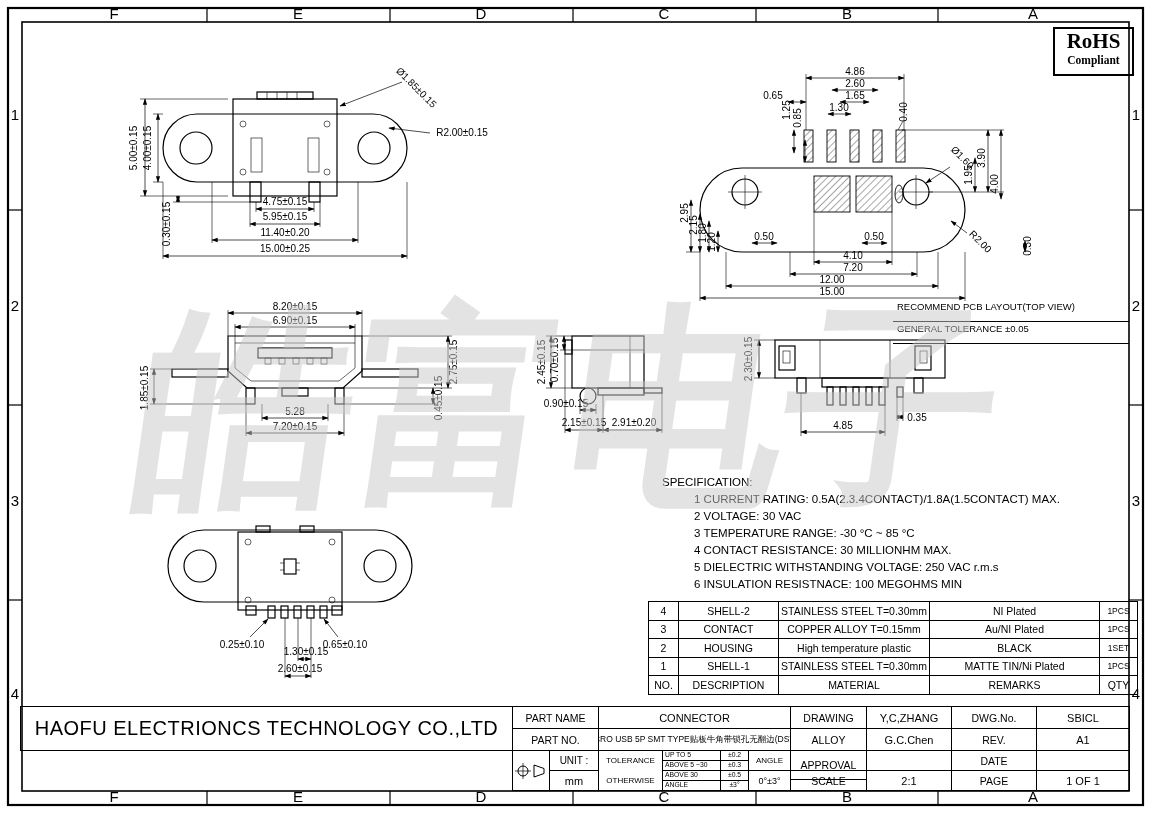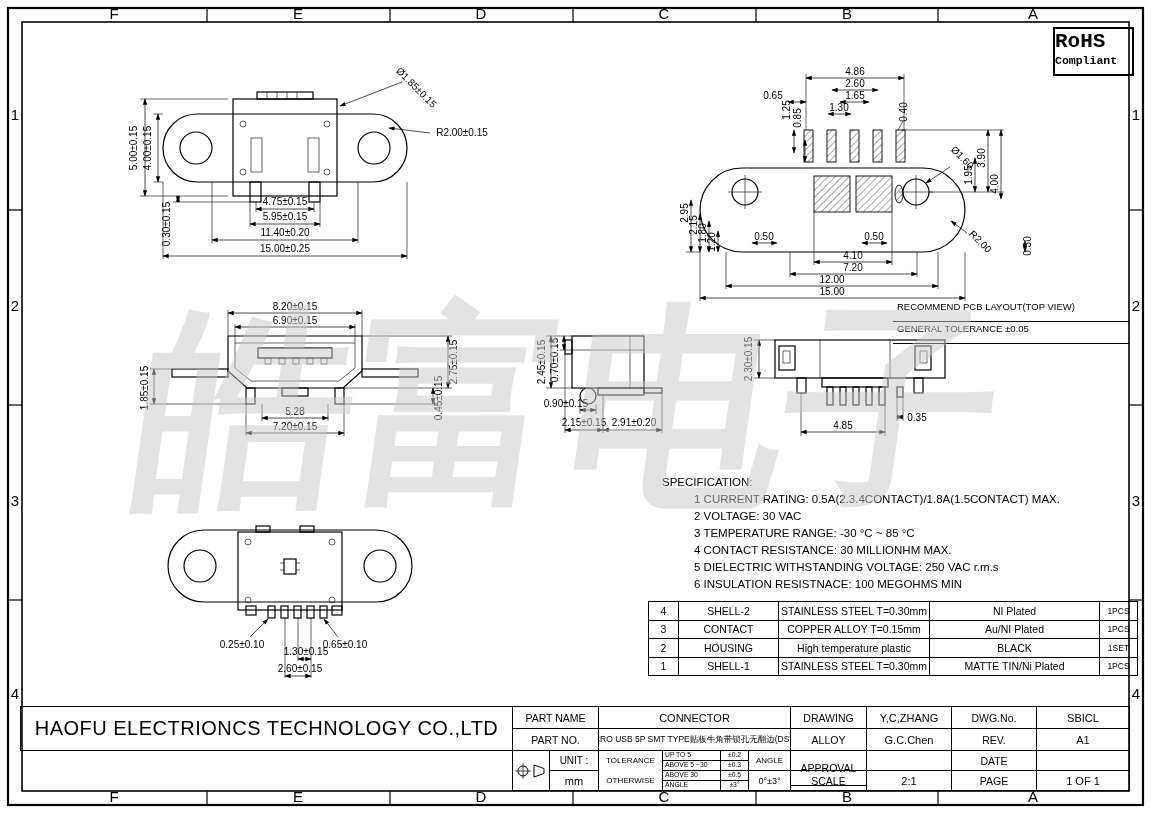--- a/index.html
+++ b/index.html
@@ -9,21 +9,21 @@
   svg text{font-family:"Liberation Sans",sans-serif;font-size:10px;fill:#000;stroke:none;text-anchor:middle}
   svg .zl{font-size:15px}
   .part{fill:none;stroke:#000;stroke-width:1.2}
   .thin{fill:none;stroke:#000;stroke-width:.6}
   .dim{fill:none;stroke:#000;stroke-width:.7}
   .tick{fill:none;stroke:#000;stroke-width:1.2}
   .hatched{fill:url(#hatch);stroke:#000;stroke-width:.9}
   #wm{position:absolute;left:140px;top:300px;z-index:6;font-size:215px;font-weight:bold;
       color:rgba(200,200,200,.5);white-space:nowrap;transform:skewX(-8deg);pointer-events:none;line-height:1}
   #rohs{position:absolute;left:1053px;top:27px;width:77px;height:45px;border:2px solid #000;z-index:2;
-        font-family:Liberation Mono, monospace}
+        text-align:center;font-family:Liberation Serif, serif}
   #rohs .t1{font-size:21px;font-weight:bold;line-height:25px}
   #rohs .t2{font-size:11.5px;font-weight:bold;line-height:13px}
   #pcbnote{position:absolute;left:893px;top:300px;width:236px;z-index:2;font-size:9.5px}
   #pcbnote div{border-bottom:1px solid #000;padding:1px 0 8px 4px;line-height:12px}
   #spec{position:absolute;left:662px;top:474px;z-index:2;font-size:11.5px;line-height:17px}
   #spec .itm{margin-left:32px}
   #bom{position:absolute;left:648px;top:601px;z-index:2;border-collapse:collapse}
   #bom td{border:1px solid #000;height:17.5px;text-align:center;font-size:10.5px;padding:0 2px;white-space:nowrap}
   #bom td.qty{font-size:8.5px}
   .cell{position:absolute;border:1px solid #000;box-sizing:border-box;z-index:2;background:transparent;
@@ -457,20 +457,27 @@
       <td>BLACK</td>
       <td class="qty">1SET</td>
     </tr>
     <tr>
       <td>1</td>
       <td>SHELL-1</td>
       <td>STAINLESS STEEL T=0.30mm</td>
       <td>MATTE TIN/Ni Plated</td>
       <td class="qty">1PCS</td>
     </tr>
+    <tr>
+      <td>NO.</td>
+      <td>DESCRIPTION</td>
+      <td>MATERIAL</td>
+      <td>REMARKS</td>
+      <td>QTY</td>
+    </tr>
   </tbody>
 </table>
 
 <div class="cell company" style="left:20px;top:706px;width:493px;height:45px">HAOFU ELECTRIONCS TECHNOLOGY CO.,LTD</div>
 
 <div class="cell lbl" style="left:512px;top:706px;width:87px;height:23px">PART NAME</div>
 <div class="cell" style="left:598px;top:706px;width:193px;height:23px">CONNECTOR</div>
 <div class="cell lbl" style="left:790px;top:706px;width:77px;height:23px">DRAWING</div>
 <div class="cell" style="left:866px;top:706px;width:86px;height:23px">Y,C,ZHANG</div>
 <div class="cell lbl" style="left:951px;top:706px;width:86px;height:23px">DWG.No.</div>
@@ -515,21 +522,21 @@
   <div class="trow">
     <span class="rng">ANGLE</span>
     <span class="val">±3°</span>
   </div>
 </div>
 <div class="cell stack" style="left:748px;top:750px;width:43px;height:41px">
   <div class="half bline" style="font-size:8px">ANGLE</div>
   <div class="half" style="font-size:9px">0°±3°</div>
 </div>
 
-<div class="cell lbl" style="left:790px;top:750px;width:77px;height:36px">APPROVAL</div>
+<div class="cell lbl" style="left:790px;top:750px;width:77px;height:30px">APPROVAL</div>
 <div class="cell" style="left:866px;top:750px;width:86px;height:21px"></div>
 <div class="cell lbl" style="left:951px;top:750px;width:86px;height:21px">DATE</div>
 <div class="cell" style="left:1036px;top:750px;width:94px;height:21px"></div>
 
 <div class="cell lbl" style="left:790px;top:770px;width:77px;height:21px">SCALE</div>
 <div class="cell" style="left:866px;top:770px;width:86px;height:21px">2:1</div>
 <div class="cell lbl" style="left:951px;top:770px;width:86px;height:21px">PAGE</div>
 <div class="cell" style="left:1036px;top:770px;width:94px;height:21px">1 OF 1</div>
 
 </div>

